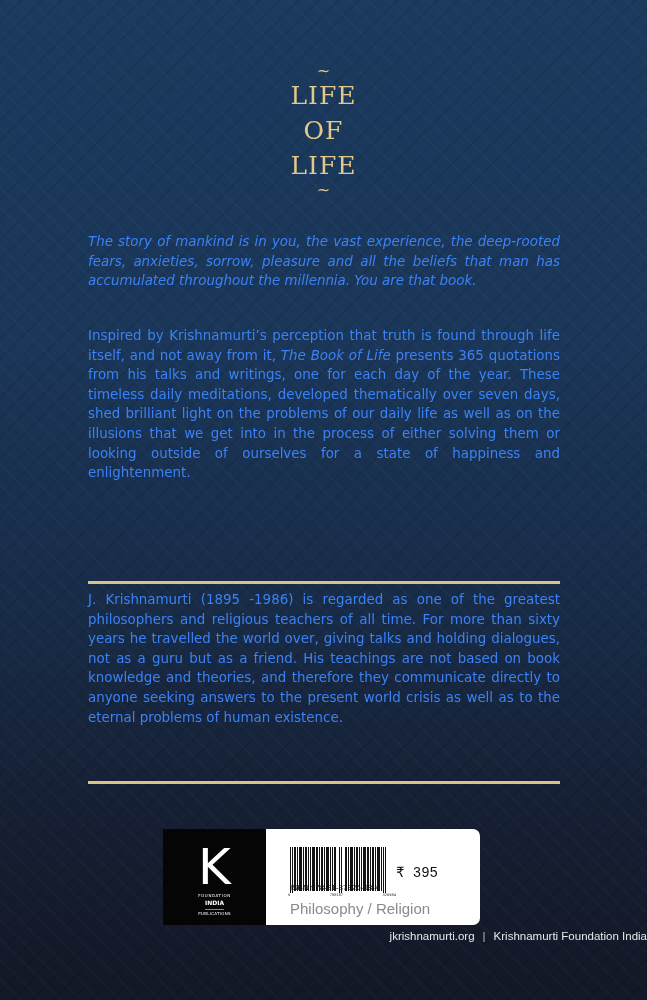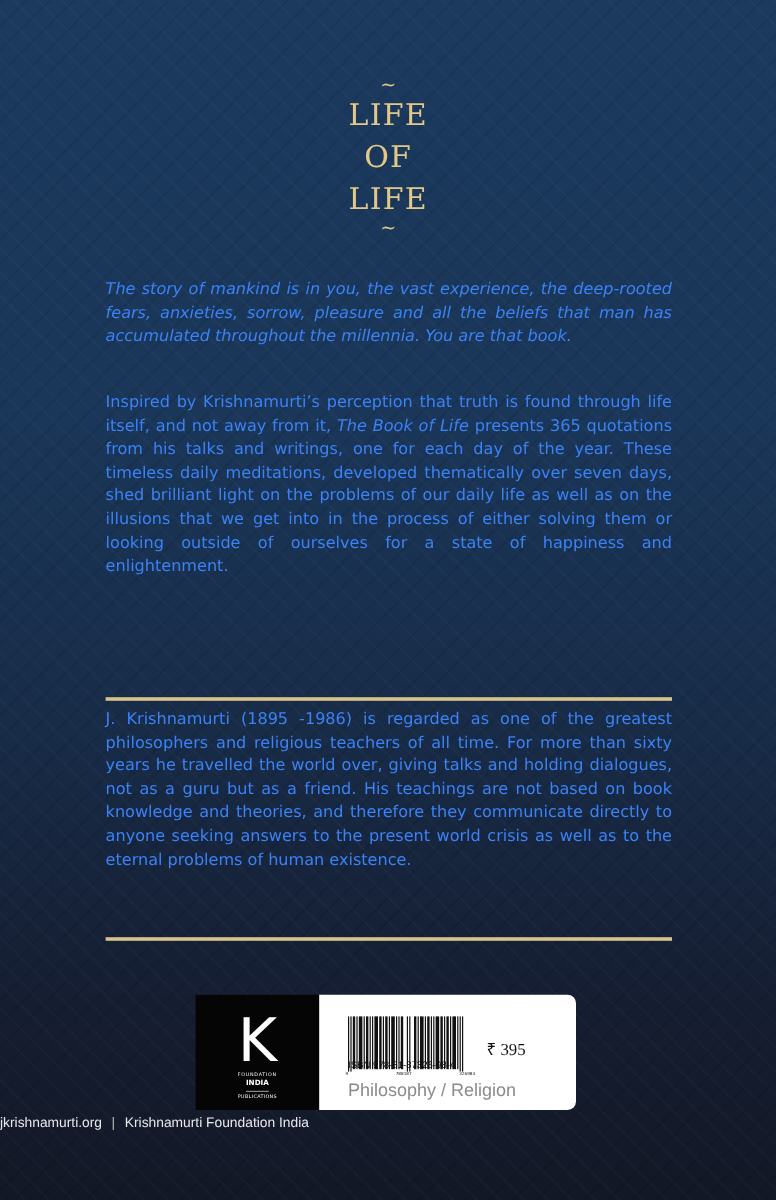--- a/index.html
+++ b/index.html
@@ -30,22 +30,22 @@
   .klogo { font-family: "DejaVu Sans", sans-serif; font-size: 50px; line-height: 52px; margin-top: 12px; font-weight: normal; }
   .kfound { font-size: 4px; letter-spacing: 0.6px; line-height: 6px; }
   .kindia { font-size: 6px; font-weight: bold; line-height: 8px; border-bottom: 1px solid #888; padding-bottom: 2px; }
   .kpub { font-size: 4px; letter-spacing: 0.3px; line-height: 7px; }
   .whitebox { flex: 1; background: #fff; border-radius: 0 7px 7px 0; position: relative; }
   .isbn { position: absolute; left: 24px; top: 6px; font-size: 8px; font-family: "Liberation Sans", sans-serif; color: #111; margin-top: 48px; }
   .bars { position: absolute; left: 24px; top: 18px; width: 104px; height: 46px; display: flex; align-items: flex-start; }
   .bars span { display: block; background: #111; height: 44px; margin-right: 1px; }
   .bar-digits { position: absolute; left: 22px; top: 64px; width: 108px; font-size: 3.5px; color: #222; display: flex; justify-content: space-between; }
   .category { position: absolute; left: 24px; top: 71px; font-size: 15px; color: #8a8a8a; font-family: "Liberation Sans", sans-serif; }
-  .price { position: absolute; right: 42px; top: 35px; font-size: 14px; color: #111; font-family: Liberation Serif, serif; }
-  .footer { position: absolute; left: 0; width: 647px; top: 930px; text-align: left; color: #e8e8ec; font-size: 11.5px; font-family: "Liberation Sans", sans-serif; }
+  .price { position: absolute; right: 42px; top: 35px; font-size: 14px; color: #111; font-family: Liberation Mono, monospace; }
+  .footer { position: absolute; left: 0; width: 647px; top: 930px; text-align: right; color: #e8e8ec; font-size: 11.5px; font-family: "Liberation Sans", sans-serif; }
   .footer .sep { margin: 0 8px; color: #bbb; }
 </style>
 </head>
 <body>
 
 <div class="pattern"></div>
 
 <div class="title-block">
   <div class="tilde">~</div>
   <div class="title-line">LIFE</div>

